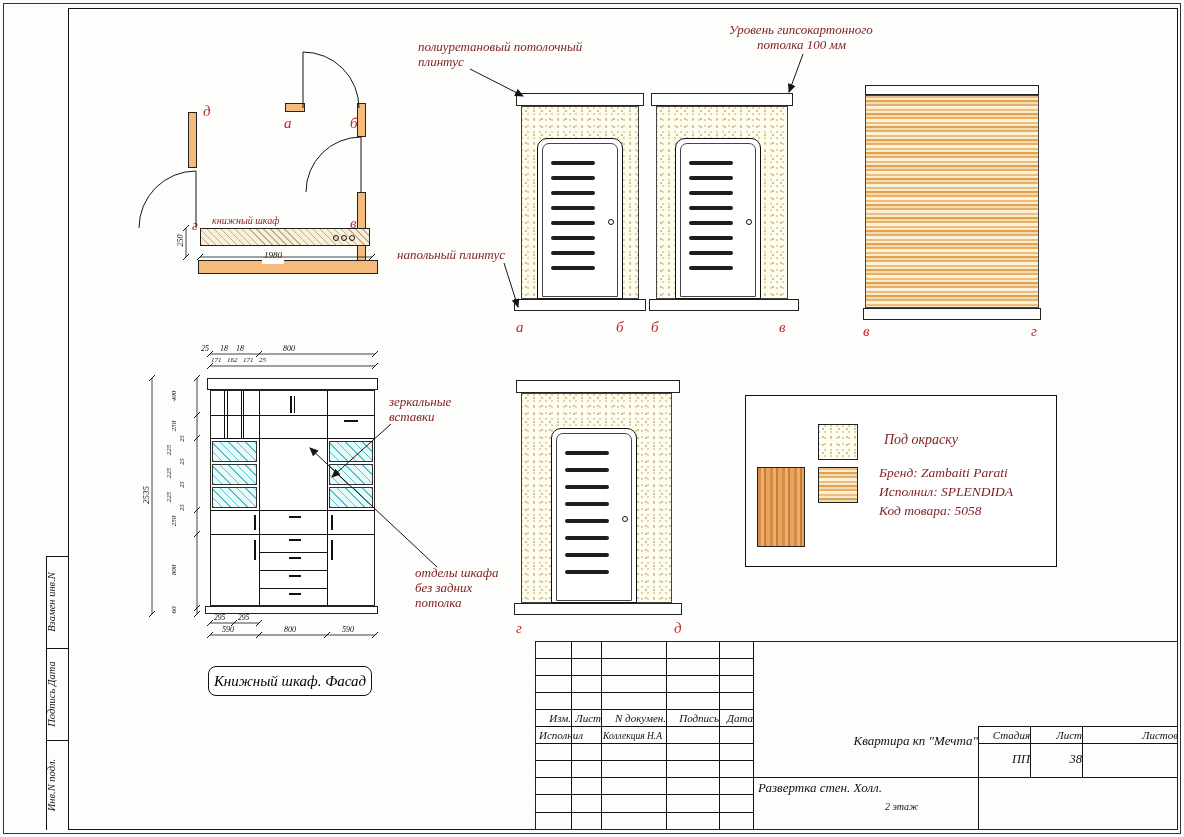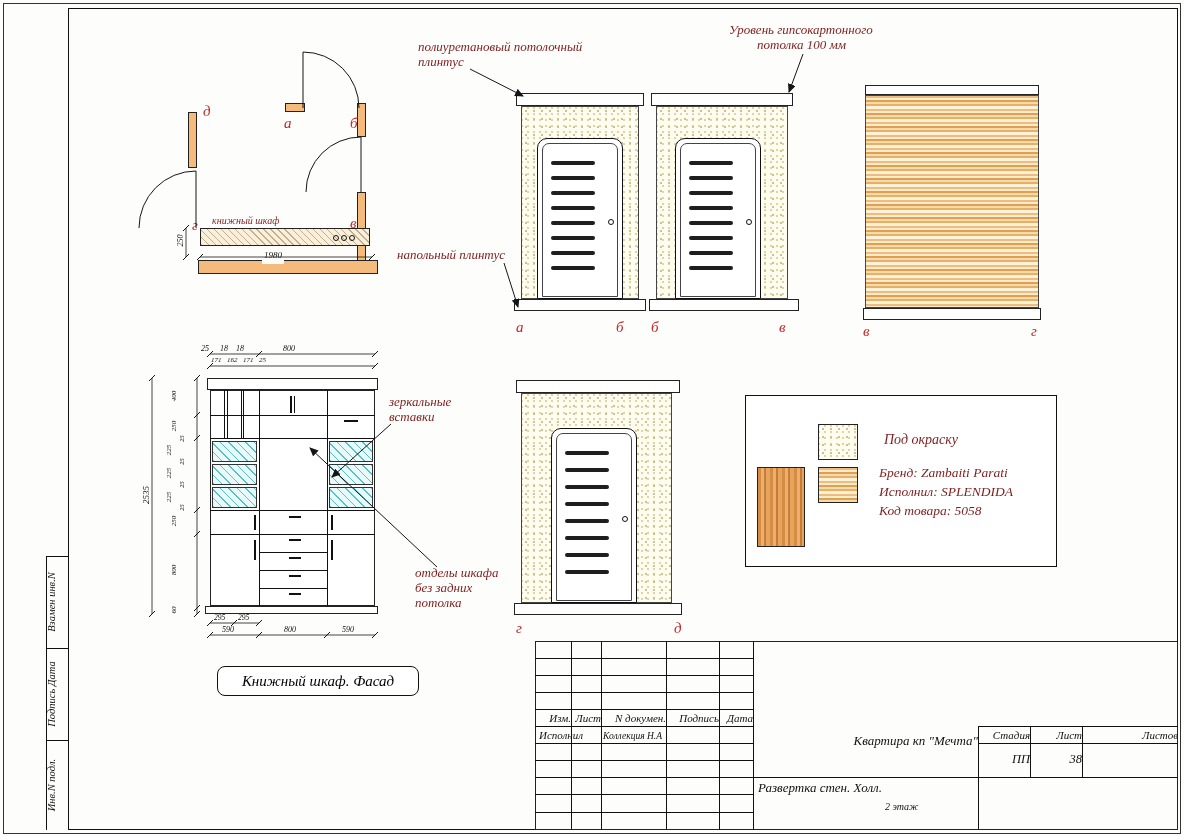--- a/index.html
+++ b/index.html
@@ -220,21 +220,21 @@
   <span class="dim vrot" style="left:162px;top:566px">800</span>
   <span class="dim vrot" style="left:162px;top:606px">60</span>
   <span class="dim vrot" style="left:132px;top:490px;font-size:9px;width:28px">2535</span>
 
   <span class="dim" style="left:214px;top:613px;font-size:7.5px">295</span>
   <span class="dim" style="left:238px;top:613px;font-size:7.5px">295</span>
   <span class="dim" style="left:222px;top:625px">590</span>
   <span class="dim" style="left:284px;top:625px">800</span>
   <span class="dim" style="left:342px;top:625px">590</span>
 
-  <div class="titlebox" style="left:217px;top:666px;width:202px;height:30px">Книжный шкаф. Фасад</div>
+  <div class="titlebox" style="left:208px;top:666px;width:164px;height:30px">Книжный шкаф. Фасад</div>
 
   <div class="legendbox" style="left:745px;top:395px;width:312px;height:172px"></div>
   <div class="sw stipple" style="left:818px;top:424px;width:40px;height:36px"></div>
   <div class="txt" style="left:884px;top:432px;font-size:14px">Под окраску</div>
   <div class="sw wood" style="left:757px;top:467px;width:48px;height:80px"></div>
   <div class="sw stripes" style="left:818px;top:467px;width:40px;height:36px"></div>
   <div class="txt" style="left:879px;top:466px;font-size:13.5px">Бренд: Zambaiti Parati</div>
   <div class="txt" style="left:879px;top:485px;font-size:13.5px">Исполнил: SPLENDIDA</div>
   <div class="txt" style="left:879px;top:504px;font-size:13.5px">Код товара: 5058</div>
 

